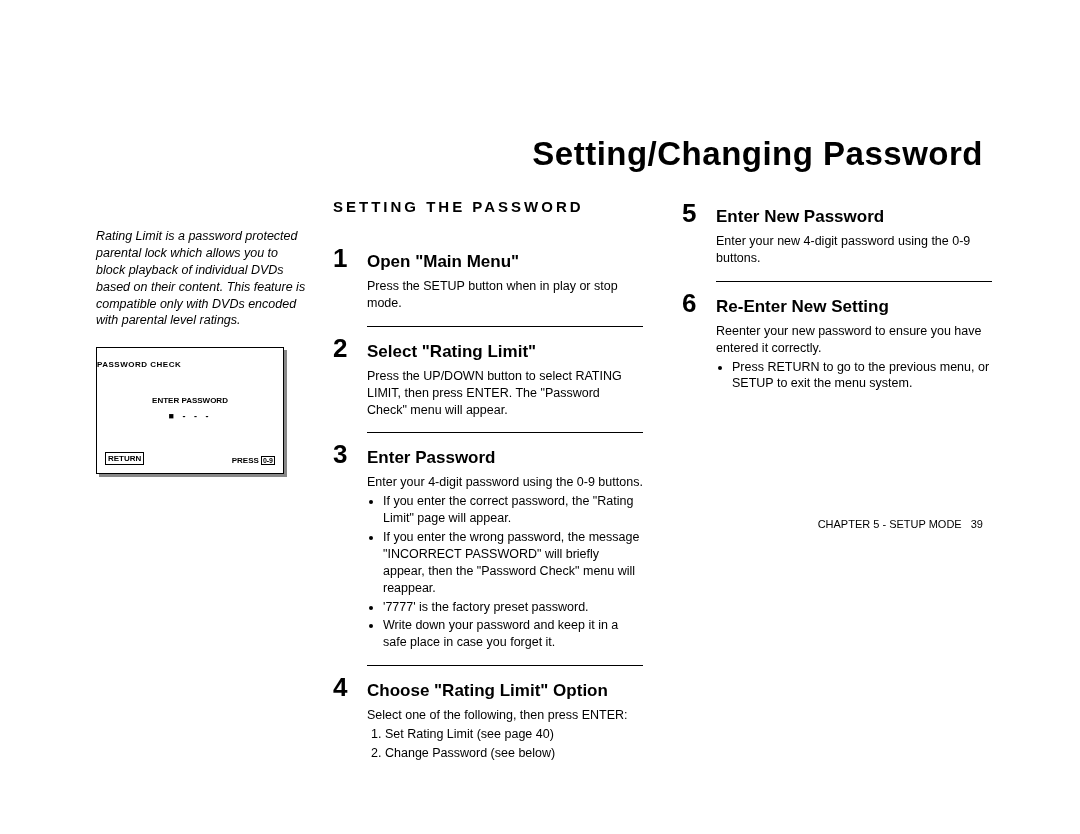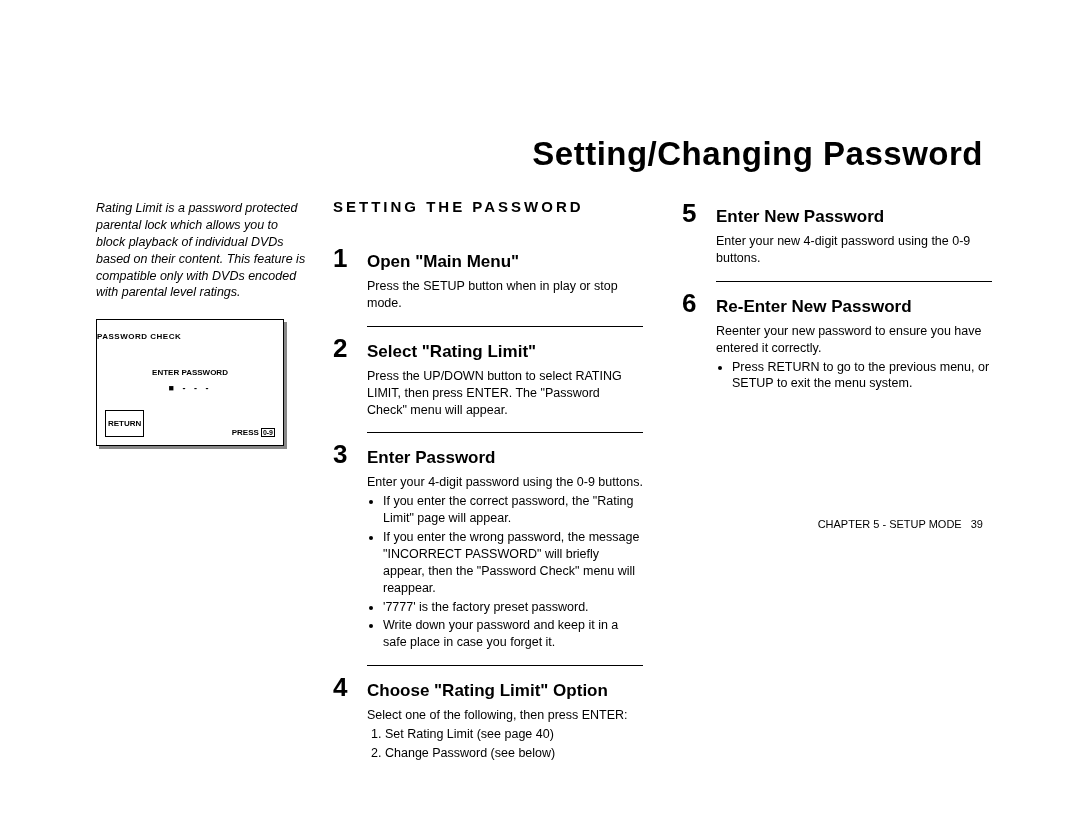--- a/index.html
+++ b/index.html
@@ -29,20 +29,21 @@
   .sidebar {
     position: absolute;
     left: 96px;
     top: 200px;
     width: 210px;
   }
   .intro {
     font-style: italic;
     font-size: 12.5px;
     line-height: 1.35;
+    margin-top: 28px;
   }
   .screenbox {
     margin-top: 18px;
     width: 186px;
     height: 125px;
     border: 1.5px solid #000;
     box-shadow: 3px 3px 0 #888;
     position: relative;
     font-family: Arial, sans-serif;
   }
@@ -72,21 +73,21 @@
     font-weight: bold;
     letter-spacing: 3px;
   }
   .screen-return {
     position: absolute;
     bottom: 8px;
     left: 8px;
     font-size: 8px;
     font-weight: bold;
     border: 1px solid #000;
-    padding: 8px 2px;
+    padding: 1px 2px;
   }
   .screen-press {
     position: absolute;
     bottom: 8px;
     right: 8px;
     font-size: 8px;
     font-weight: bold;
   }
   .screen-09 {
     border: 1px solid #000;
@@ -240,21 +241,21 @@
         <div class="step-num">5</div>
         <div class="step-title">Enter New Password</div>
       </div>
       <div class="step-body">Enter your new 4-digit password using the 0-9 buttons.</div>
     </div>
     <hr class="sep">
 
     <div class="step">
       <div class="step-head">
         <div class="step-num">6</div>
-        <div class="step-title">Re-Enter New Password</div>
+        <div class="step-title">Re-Enter New Setting</div>
       </div>
       <div class="step-body">
         <span>Reenter your new password to ensure you have entered it correctly.</span>
         <ul>
           <li>Press RETURN to go to the previous menu, or SETUP to exit the menu system.</li>
         </ul>
       </div>
     </div>
   </div>
 

